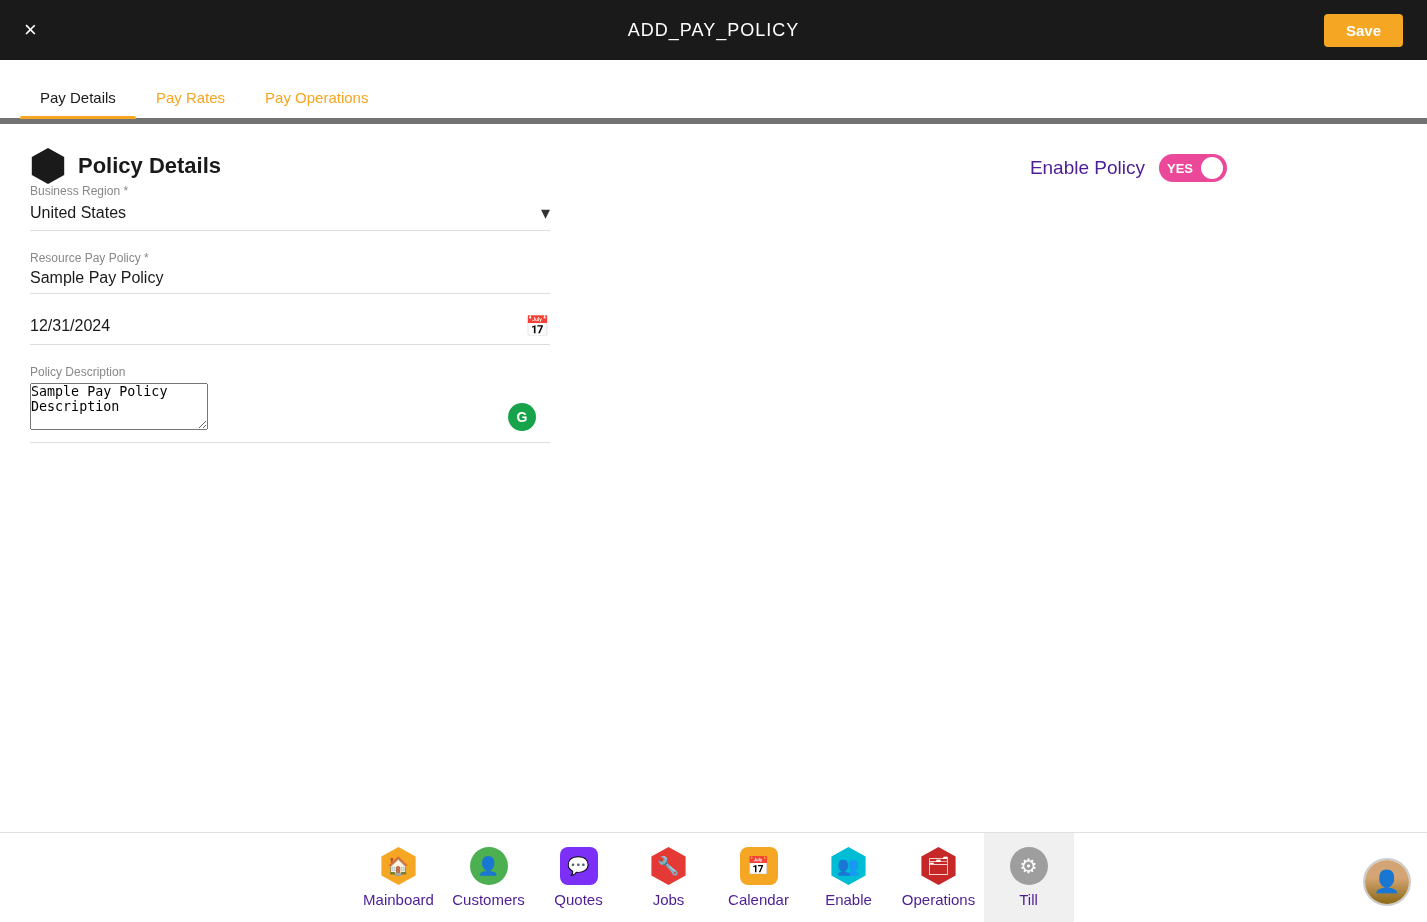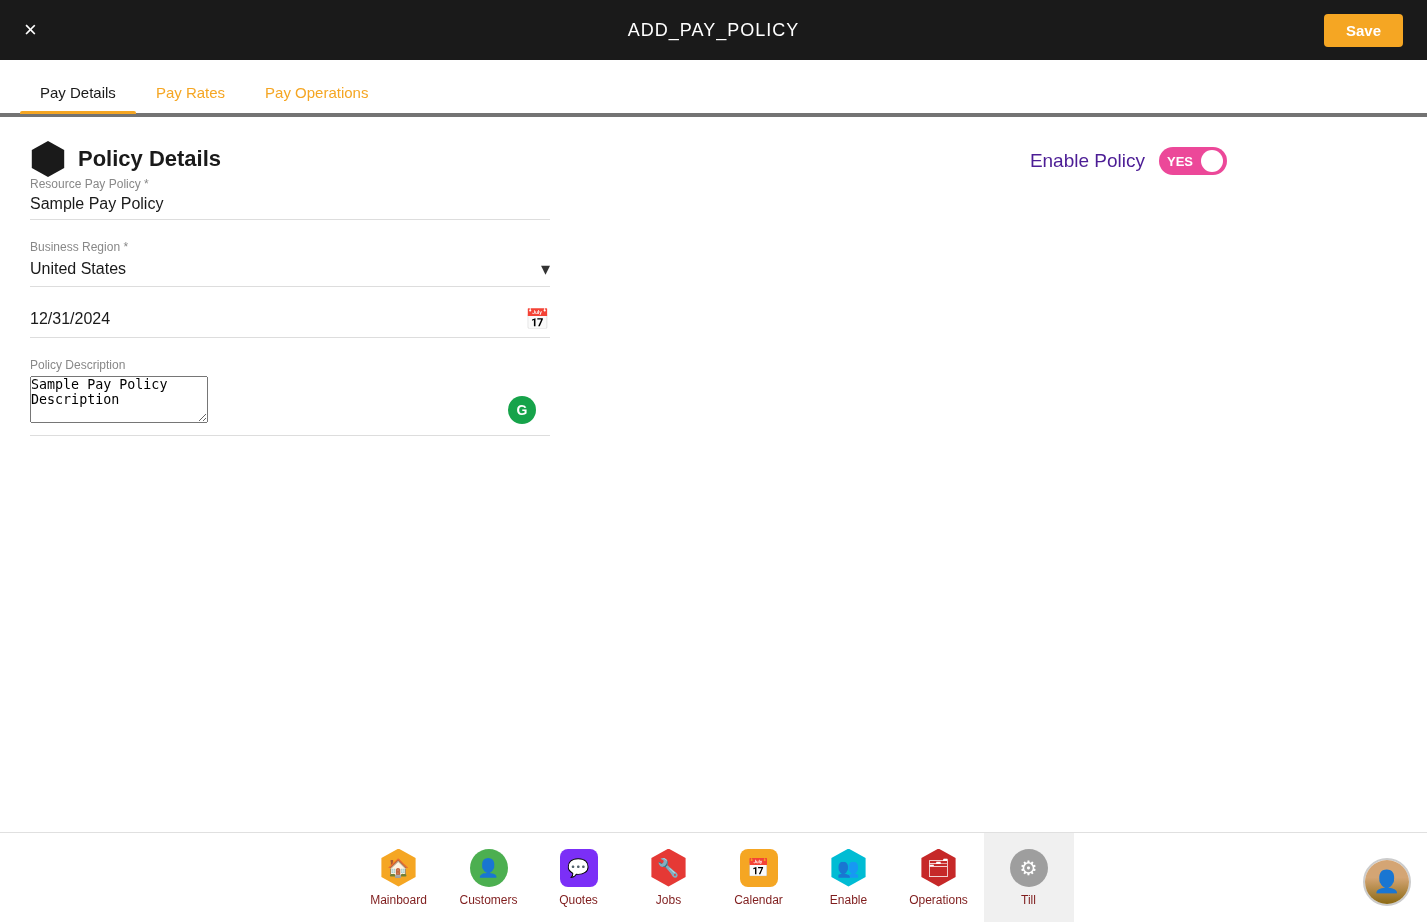--- a/index.html
+++ b/index.html
@@ -39,23 +39,23 @@
       padding: 8px 22px;
       font-size: 15px;
       font-weight: 600;
       cursor: pointer;
     }
 
     
     .tabs-bar {
       display: flex;
       align-items: flex-end;
-      border-bottom: 4px solid #737373;
+      border-bottom: 6px solid #737373;
       padding: 0 20px;
-      height: 57px;
+      height: 64px;
       flex-shrink: 0;
     }
     .tab {
       padding: 10px 20px 12px 20px;
       font-size: 15px;
       cursor: pointer;
       position: relative;
       color: #888;
     }
     .tab.active {
@@ -218,22 +218,22 @@
     .nav-icon {
       width: 38px;
       height: 38px;
       border-radius: 8px;
       display: flex;
       align-items: center;
       justify-content: center;
       font-size: 20px;
     }
     .nav-label {
-      font-size: 12px;
-      color: #7f1d1d;
+      font-size: 15px;
+      color: #4c1d95;
       text-align: center;
     }
 
     
     .hex-shape {
       width: 36px;
       height: 36px;
       background: #1a1a1a;
       clip-path: polygon(50% 0%, 95% 25%, 95% 75%, 50% 100%, 5% 75%, 5% 25%);
     }
@@ -313,34 +313,34 @@
   <div class="enable-policy-area">
     <span class="enable-label">Enable Policy</span>
     <div class="toggle-container">
       <span class="toggle-yes">YES</span>
       <div class="toggle-circle"></div>
     </div>
   </div>
 
   <div class="form-field">
     <div class="field-label">
-      <span>Resource Pay Policy</span> <span class="req">*</span>
-    </div>
-    <div class="field-value">
-      <input type="text" value="Sample Pay Policy" style="">
-    </div>
-  </div>
-
-  <div class="form-field">
-    <div class="field-label">
       <span>Business Region</span> <span class="req">*</span>
     </div>
     <div class="field-value">
       <span>United States</span>
       <span class="dropdown-arrow">▾</span>
+    </div>
+  </div>
+
+  <div class="form-field">
+    <div class="field-label">
+      <span>Resource Pay Policy</span> <span class="req">*</span>
+    </div>
+    <div class="field-value">
+      <input type="text" value="Sample Pay Policy" style="">
     </div>
   </div>
 
   <div class="form-field">
     <div class="field-value">
       <input type="text" value="12/31/2024" style="">
       <span class="calendar-icon">📅</span>
     </div>
   </div>
 

